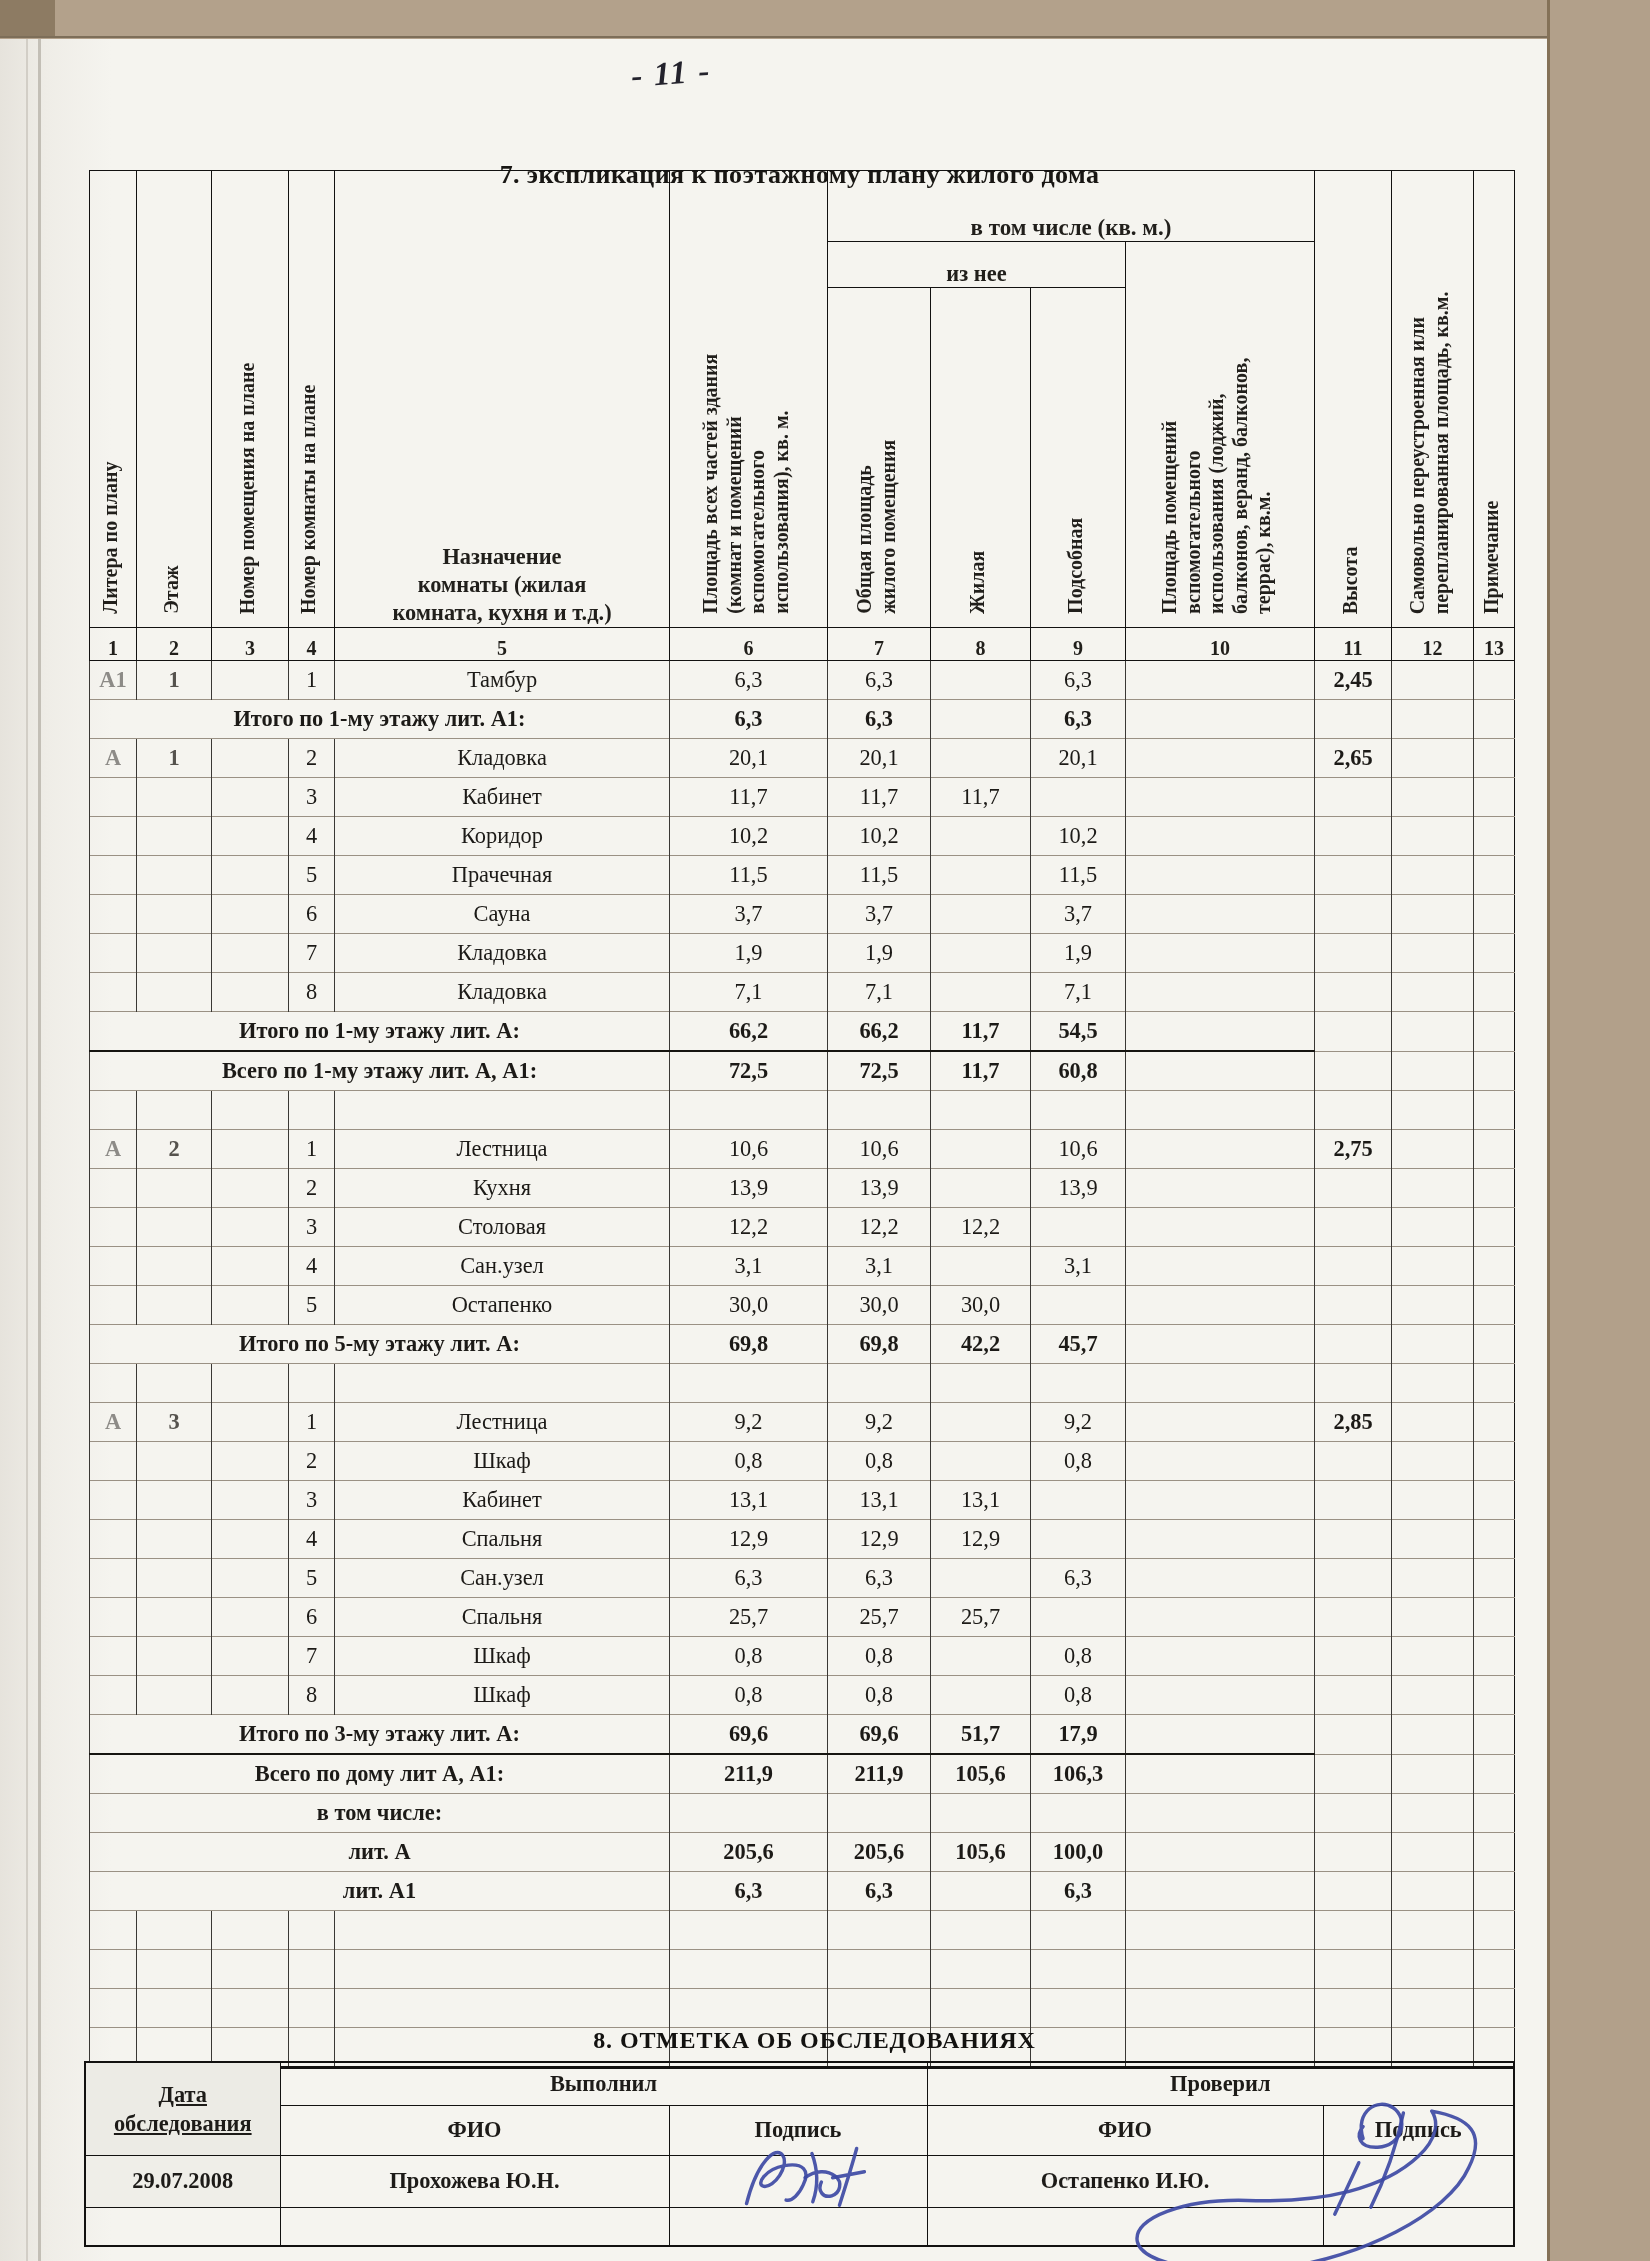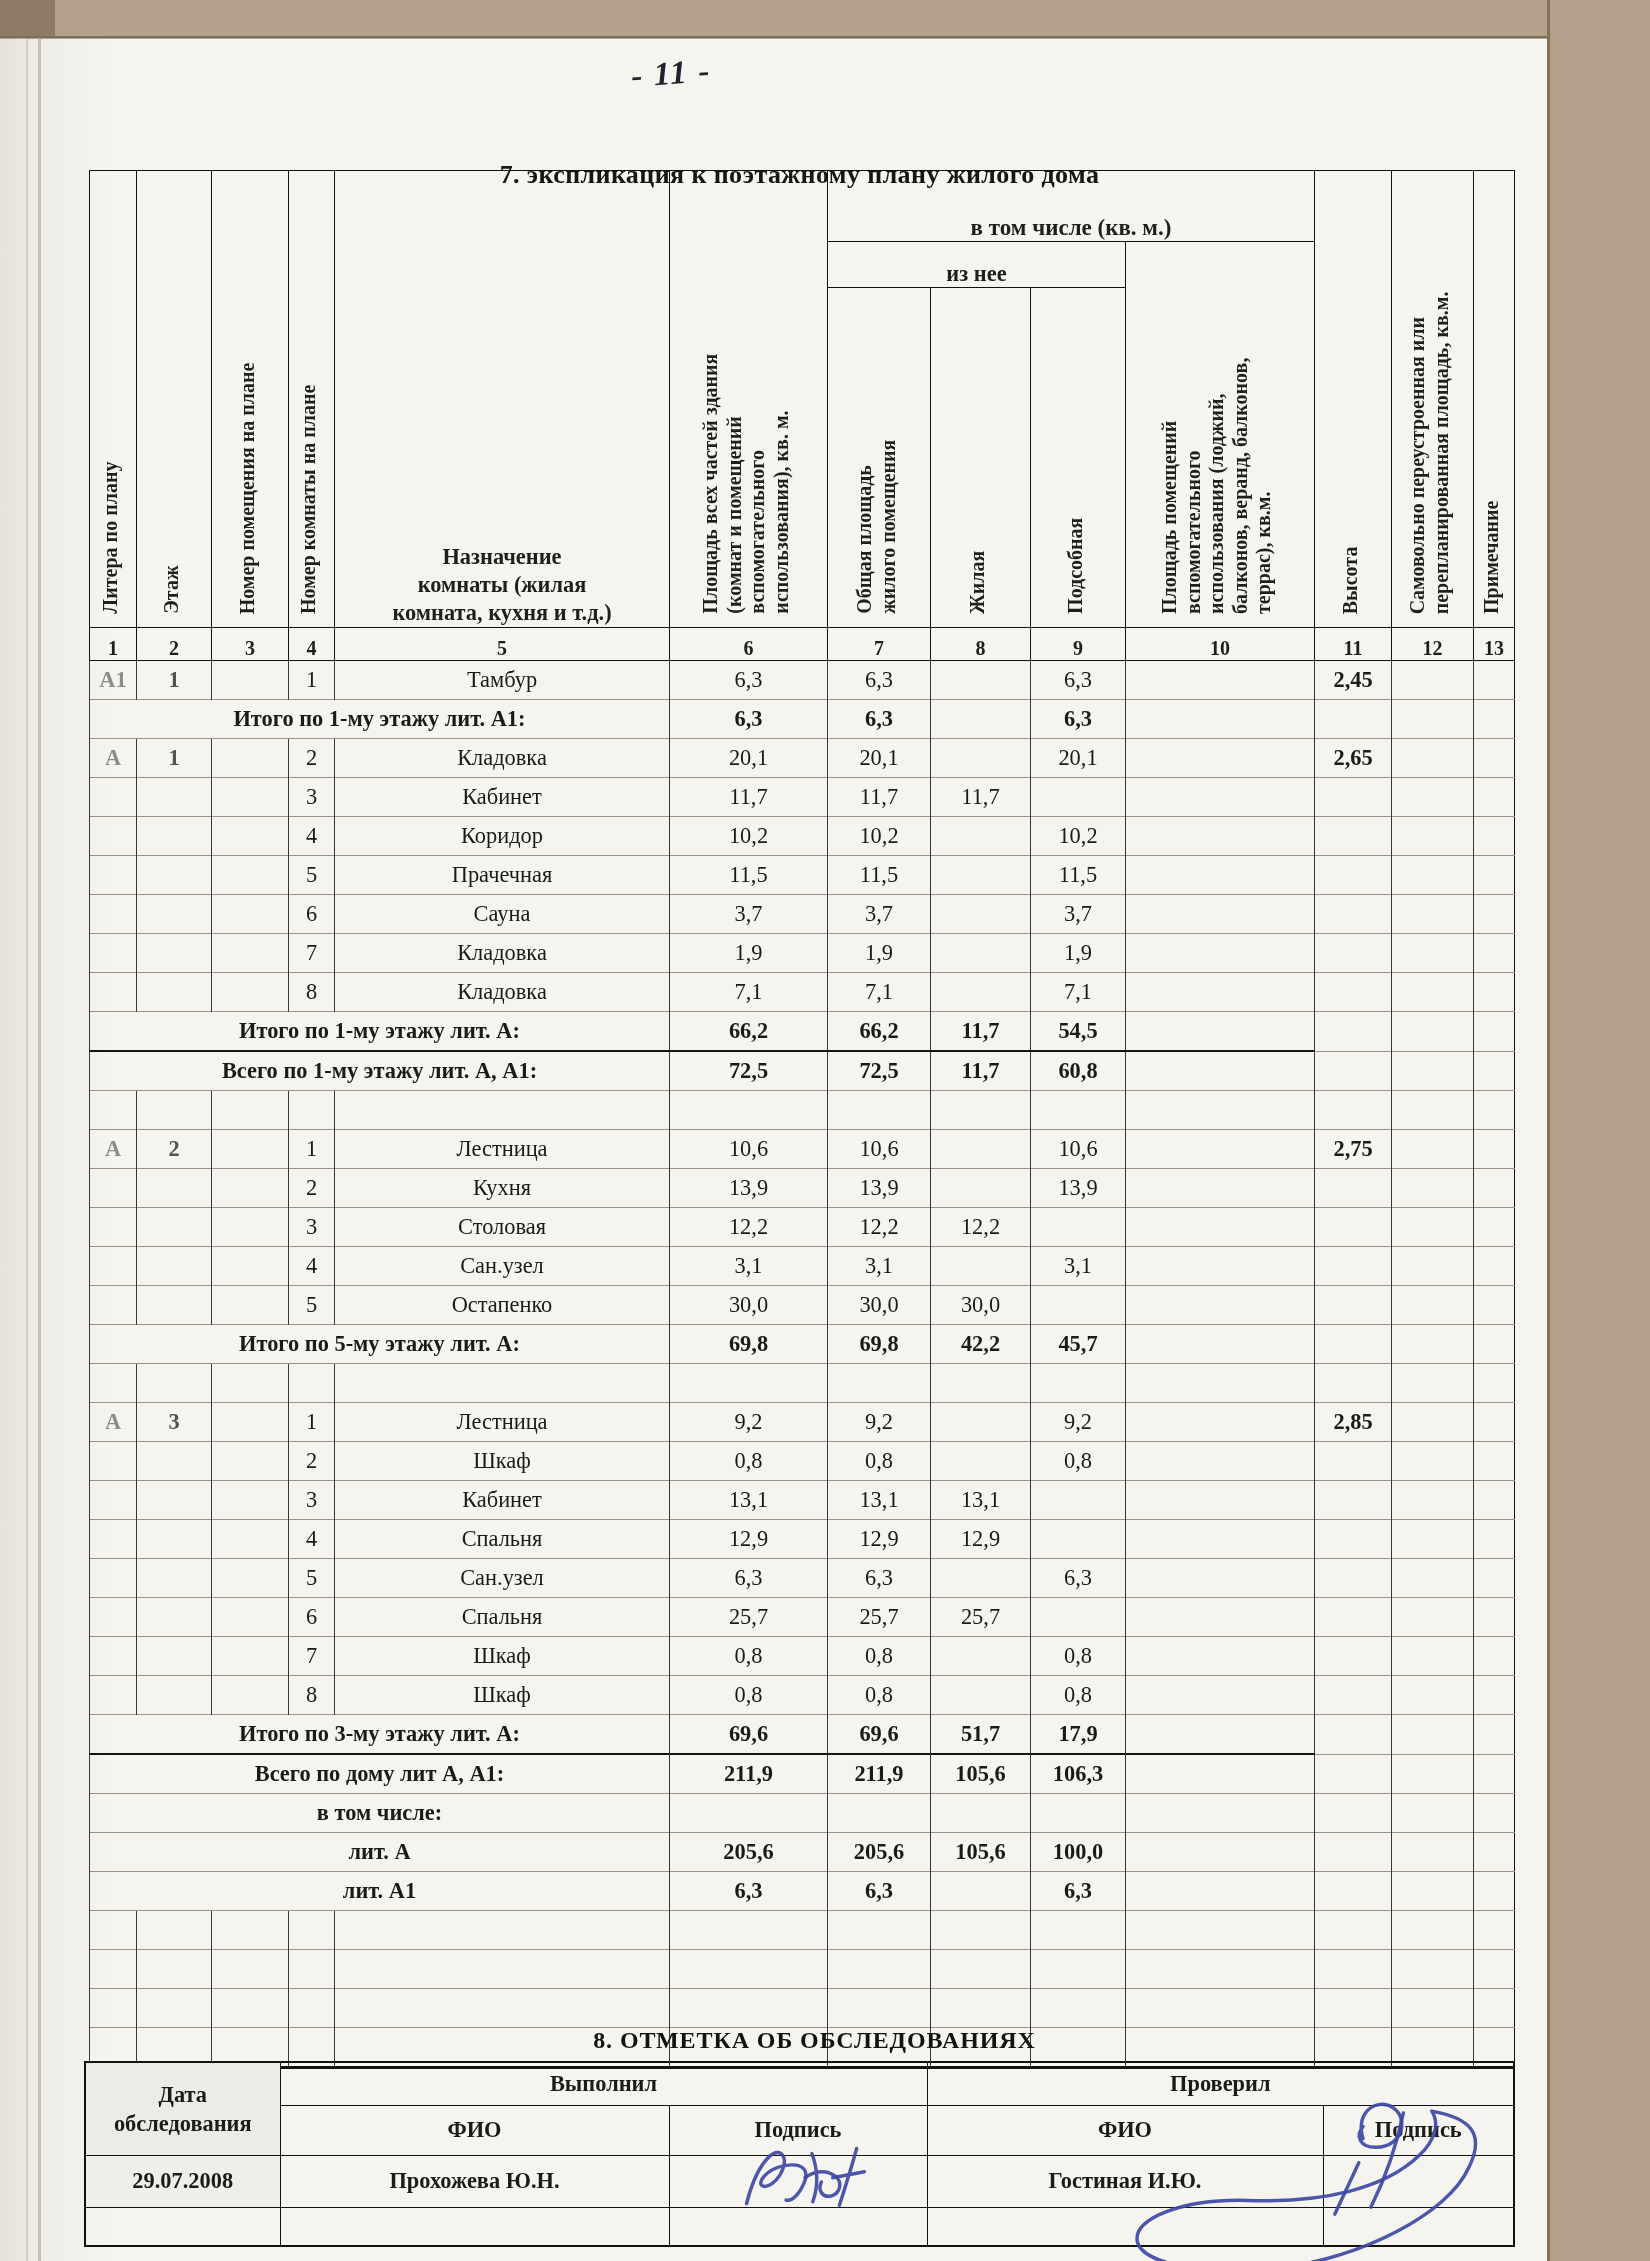--- a/index.html
+++ b/index.html
@@ -79,21 +79,21 @@
   table.obs{
     position:absolute;left:84px;top:2022px;width:1429px;
     border-collapse:collapse;table-layout:fixed;
     border:2.6px solid #121110;
   }
   table.obs th, table.obs td{
     border:1.7px solid #121110;padding:0;text-align:center;vertical-align:middle;
     font-size:22.4px;font-weight:bold;color:#1d1b18;
   }
   .obs-r1{height:43px}.obs-r2{height:50px}.obs-r3{height:52px}.obs-r4{height:39px}
-  .date-head{white-space:pre-line;line-height:1.3;background:#ecebe5;color:#3f3d39;}
+  .date-head{white-space:pre-line;line-height:1.3;background:#ecebe5;color:#3f3d39;text-decoration:underline;}
   .date-cell{background:#efeee8;}
 
   
   .sig{position:absolute;pointer-events:none;}
   .sig path{fill:none;stroke:#3d49a4;stroke-width:4;stroke-linecap:round;stroke-linejoin:round;opacity:.92;}
 </style>
 </head>
 <body>
 
 <div class="band-top"></div>
@@ -701,21 +701,21 @@
     <tr class="obs-r2">
       <th>ФИО</th>
       <th>Подпись</th>
       <th>ФИО</th>
       <th>Подпись</th>
     </tr>
     <tr class="obs-r3">
       <td class="date-cell">29.07.2008</td>
       <td>Прохожева Ю.Н.</td>
       <td></td>
-      <td>Гостиная И.Ю.</td>
+      <td>Остапенко И.Ю.</td>
       <td></td>
     </tr>
     <tr class="obs-r4">
       <td></td>
       <td></td>
       <td></td>
       <td></td>
       <td></td>
     </tr>
   </tbody>

